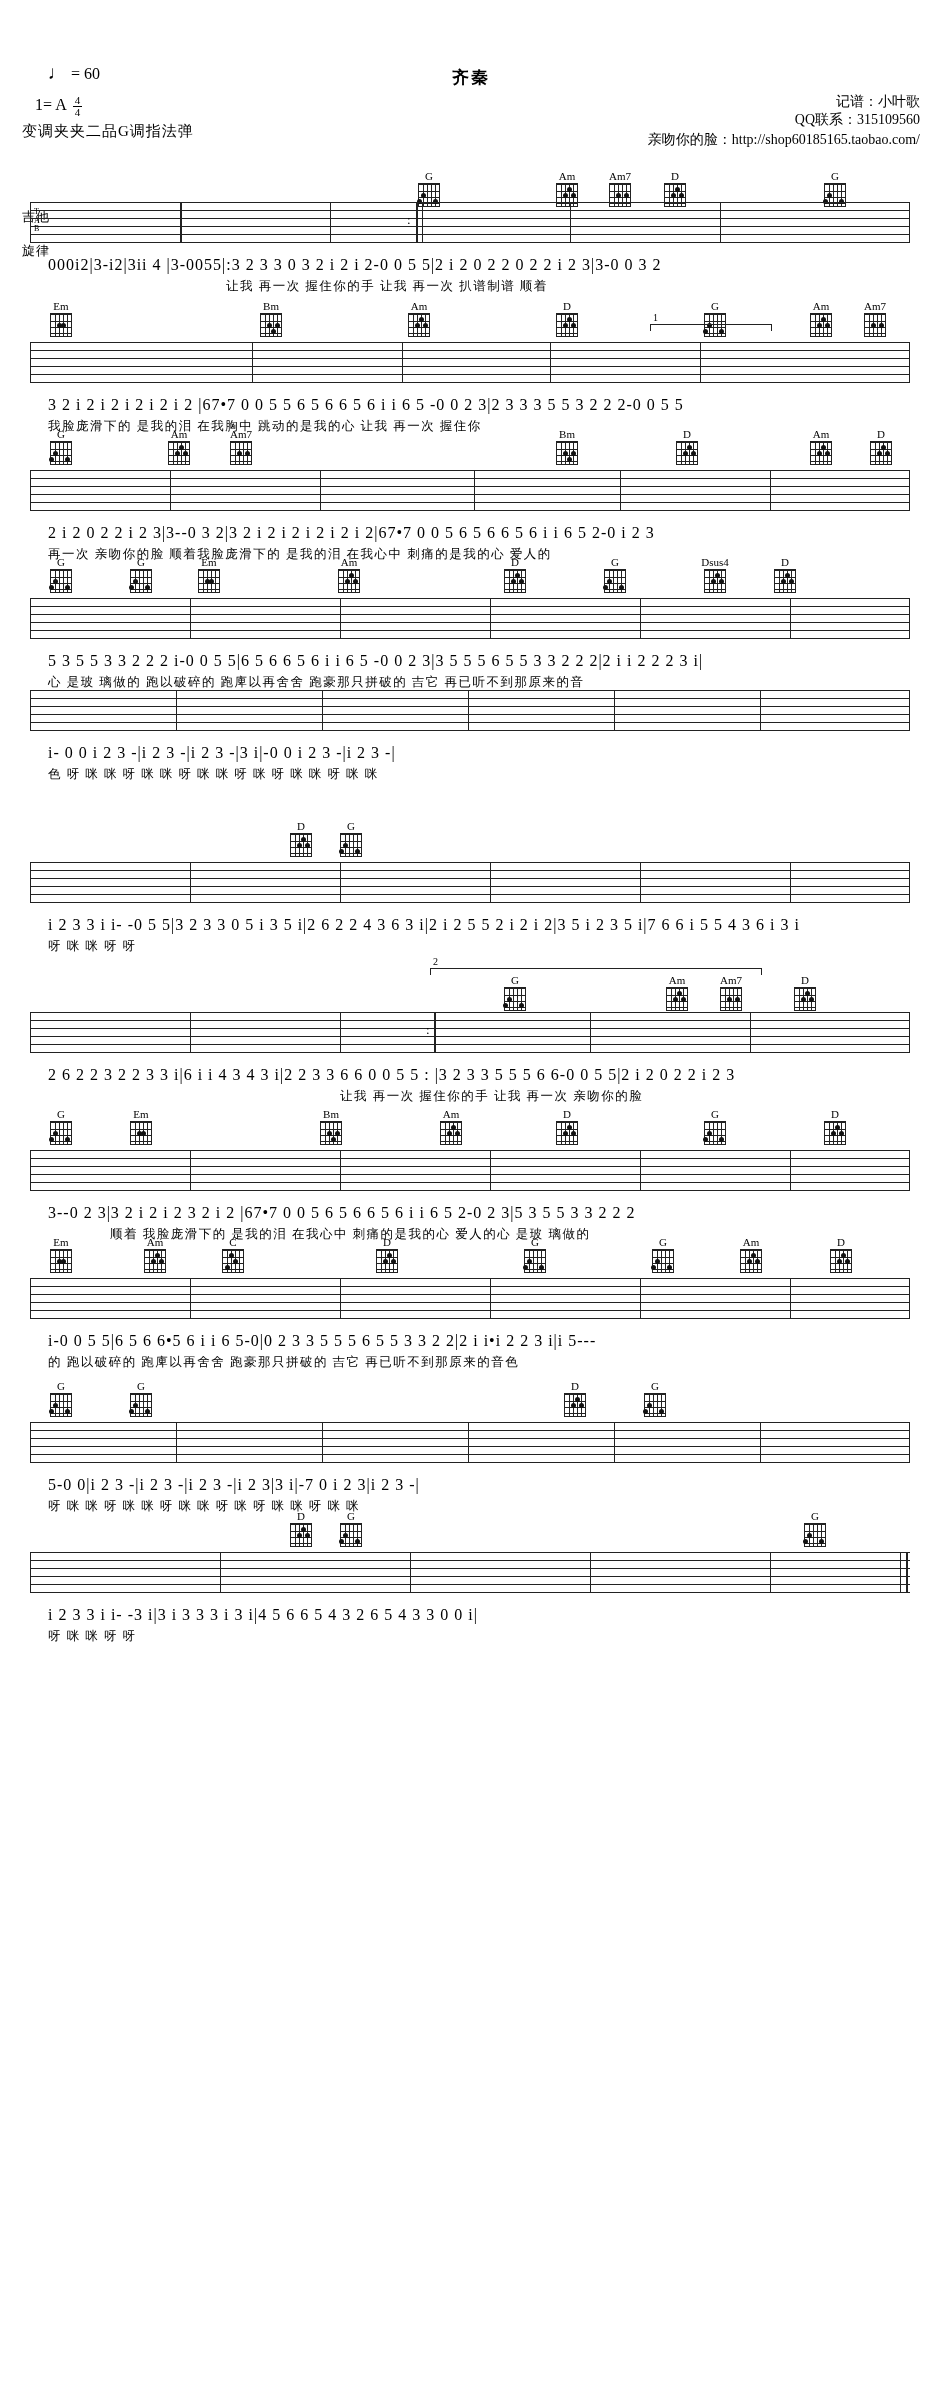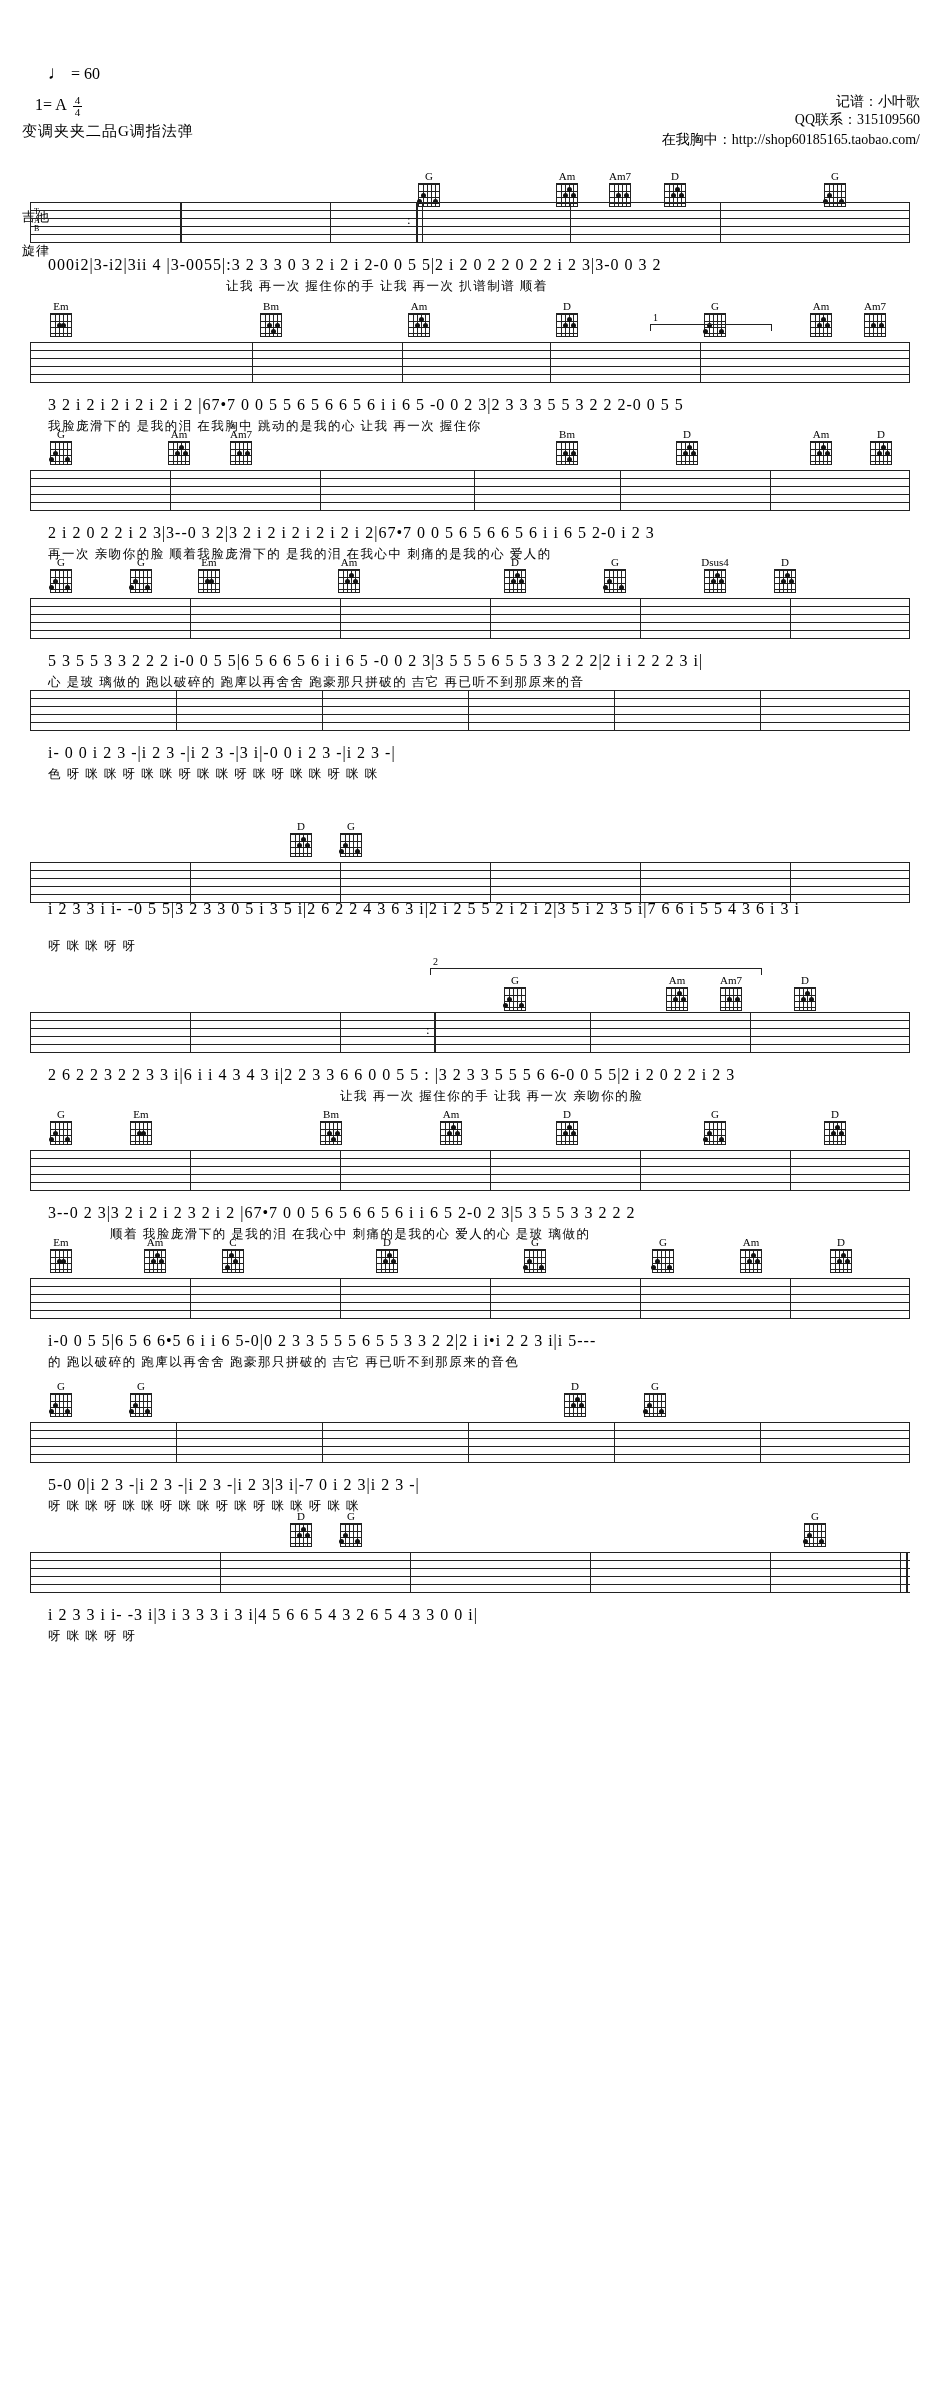--- a/index.html
+++ b/index.html
@@ -54,38 +54,39 @@
   .brk{position:absolute;border-top:1px solid #222;border-left:1px solid #222;border-right:1px solid #222;height:6px;}
   .brk .lb{position:absolute;top:-13px;left:2px;font-size:10px;}
 
   .repeat-dots{position:absolute;font-size:13px;line-height:11px;}
 </style>
 </head>
 <body>
 
 <div class="sheet">
 
+  <div class="composer">齐秦</div>
 
   <div class="tempo">
     <span class="note">♩</span>
     <span>= 60</span>
   </div>
 
   <div class="keysig">
     <span>1= A</span>
     <span class="frac">
       <span class="num">4</span>
       <span class="den">4</span>
     </span>
   </div>
   <div class="capo">变调夹夹二品G调指法弹</div>
 
   <div class="credit1">记谱：小叶歌</div>
   <div class="credit2">QQ联系：315109560</div>
-  <div class="credit3">在我胸中：http://shop60185165.taobao.com/</div>
+  <div class="credit3">亲吻你的脸：http://shop60185165.taobao.com/</div>
 
   <div class="lbl-guitar">吉他</div>
   <div class="lbl-melody">旋律</div>
 
   <div class="system" style="top:170px;">
 
     <div class="chordbox" style="left:414px;top:0;">
       <div class="cname">G</div>
       <div class="grid">
         <div class="v" style="left:4px;"></div>
@@ -635,21 +636,21 @@
       <div class="ln" style="top:32px;width:880px;"></div>
       <div class="ln" style="top:40px;width:880px;"></div>
       <div class="bar" style="left:0;top:0;height:41px;"></div>
       <div class="bar" style="left:160px;top:0;height:41px;"></div>
       <div class="bar" style="left:310px;top:0;height:41px;"></div>
       <div class="bar" style="left:460px;top:0;height:41px;"></div>
       <div class="bar" style="left:610px;top:0;height:41px;"></div>
       <div class="bar" style="left:760px;top:0;height:41px;"></div>
       <div class="bar" style="left:879px;top:0;height:41px;"></div>
     </div>
-    <div class="mel" style="left:48px;top:80px;">i 2 3 3 i i- -0 5 5|3 2 3 3 0 5 i 3 5 i|2 6 2 2 4 3 6 3 i|2 i 2 5 5 2 i 2 i 2|3 5 i 2 3 5 i|7 6 6 i 5 5 4 3 6 i 3 i</div>
+    <div class="mel" style="left:48px;top:96px;">i 2 3 3 i i- -0 5 5|3 2 3 3 0 5 i 3 5 i|2 6 2 2 4 3 6 3 i|2 i 2 5 5 2 i 2 i 2|3 5 i 2 3 5 i|7 6 6 i 5 5 4 3 6 i 3 i</div>
     <div class="lyr" style="left:48px;top:118px;">呀 咪  咪   呀 呀</div>
   </div>
 
   <div class="system" style="top:960px;">
     <div class="brk" style="left:430px;top:8px;width:330px;">
       <span class="lb">2</span>
     </div>
     <div class="chordbox" style="left:500px;top:14px;">
       <div class="cname">G</div>
       <div class="grid">

